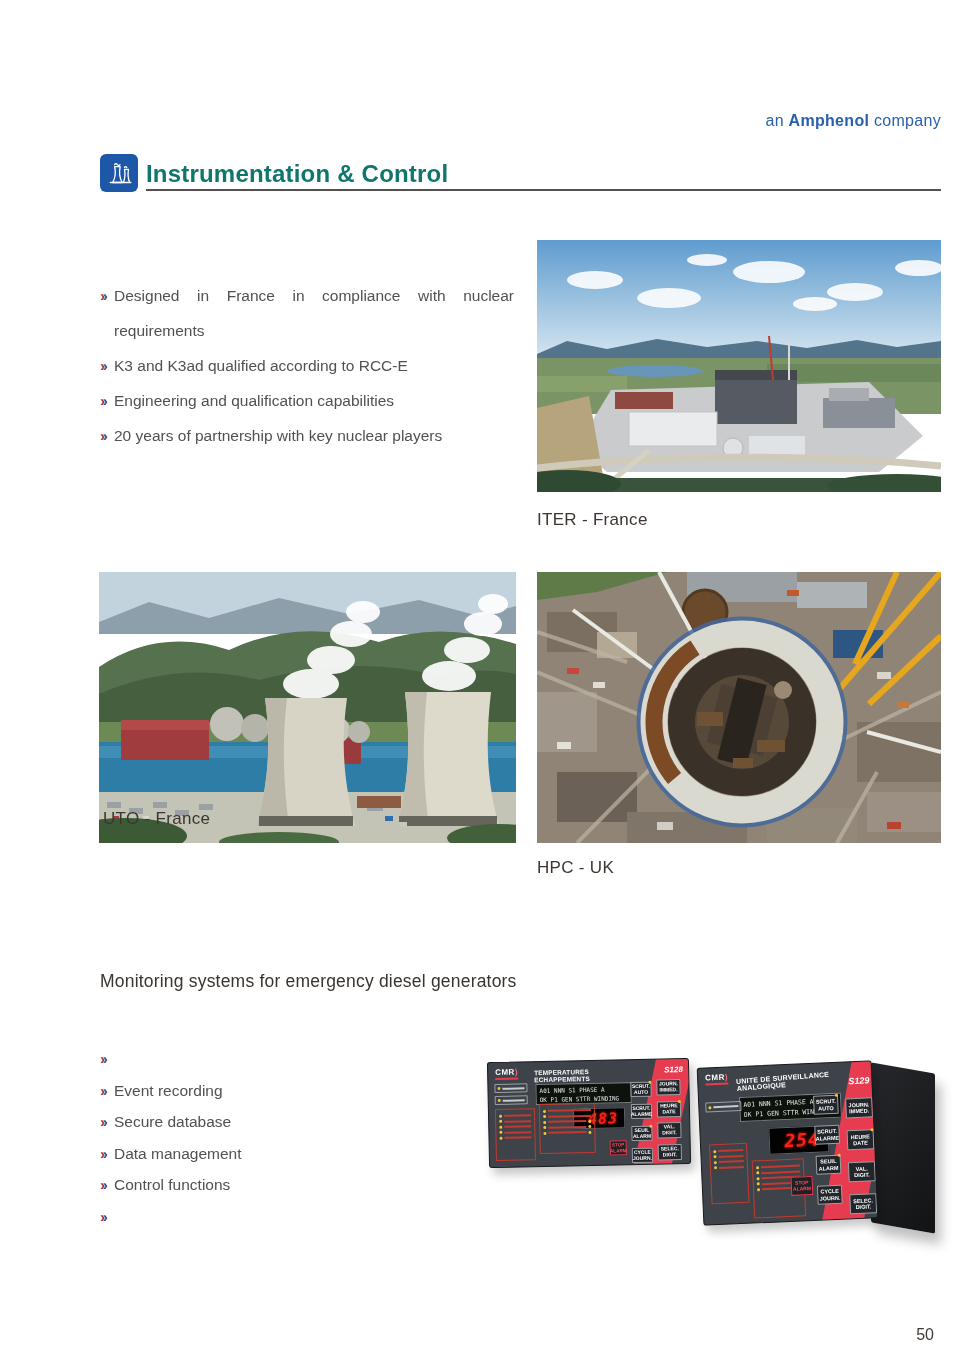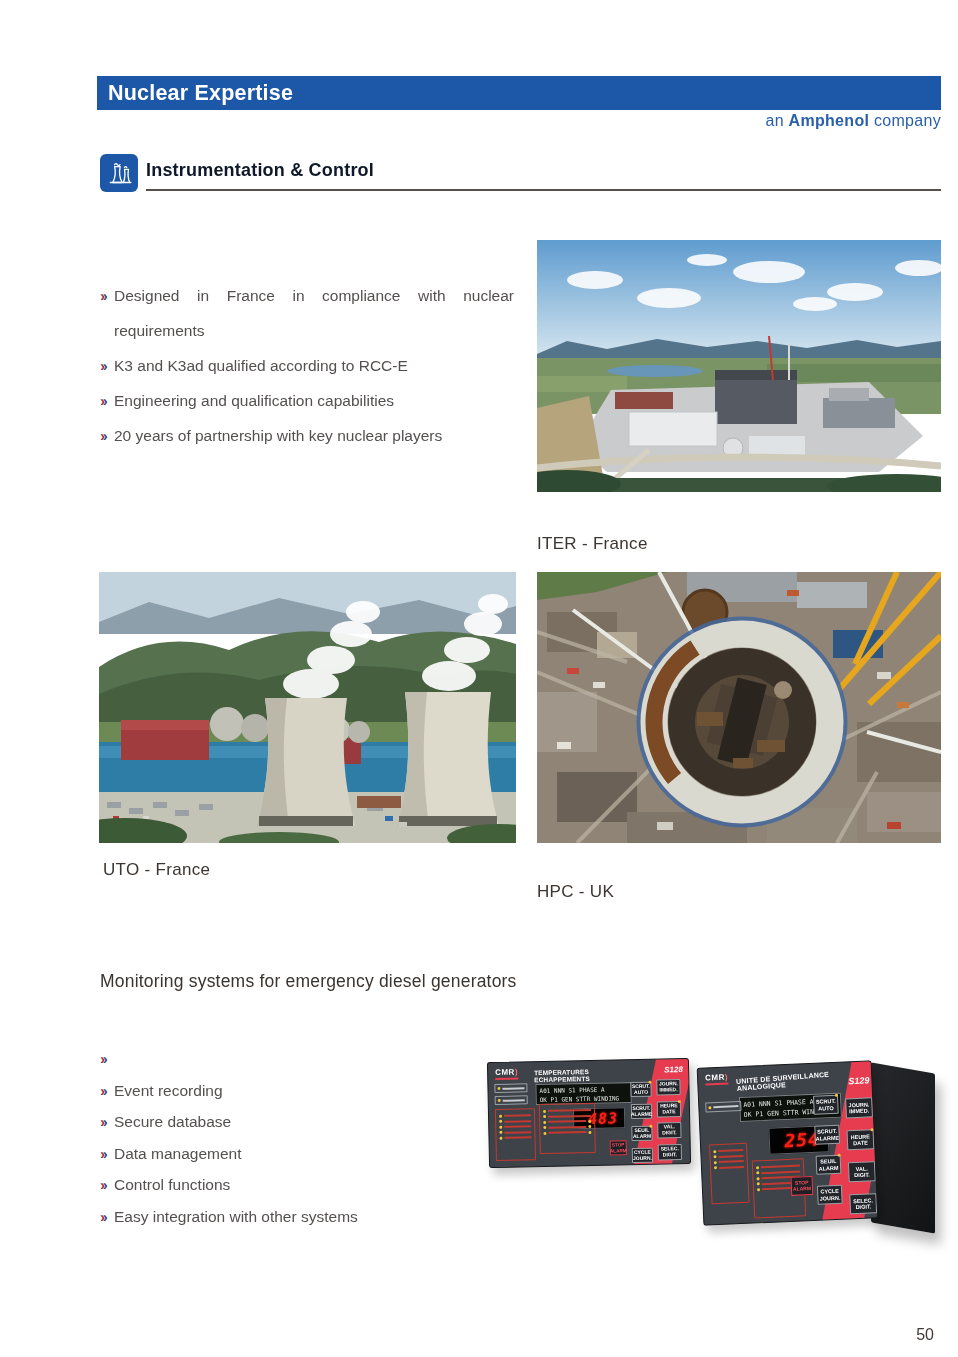--- a/index.html
+++ b/index.html
@@ -11,45 +11,45 @@
   .topbar { position:absolute; left:97px; top:76px; width:844px; height:34px;
             background:#1d57a8; color:#fff; display:flex; align-items:center; }
   .topbar span { font-size:21.5px; font-weight:bold; padding-left:11px; letter-spacing:.2px; }
   .brand { position:absolute; top:112px; left:97px; width:844px; text-align:right;
            font-size:16px; color:#2a5fa9; letter-spacing:.3px; }
   .brand b { font-weight:bold; }
 
   
   .sec-icon { position:absolute; left:100px; top:154px; width:38px; height:38px;
               background:#1d57a8; border-radius:6px; display:flex; align-items:center; justify-content:center; }
-  .sec-title { position:absolute; left:146px; top:160px; font-size:18px; font-weight:bold;
-               color:#0f172a; letter-spacing:.2px; }
+  .sec-title { position:absolute; left:146px; top:160px; font-size:24px; font-weight:bold;
+               color:#0f766e; letter-spacing:.2px; }
   .sec-rule { position:absolute; left:146px; top:189px; width:795px; height:2px; background:#55504d; }
 
   
   ul.blist { list-style:none; position:absolute; }
   ul.blist li { display:flex; align-items:flex-start; }
   .mk { flex:0 0 14px; font-weight:bold; font-style:normal; }
   .mk i { font-style:normal; font-weight:bold; }
   .mk .r { color:#b4312b; }
   .mk .b { color:#2a55a5; margin-left:-2.5px; }
   .blist-top { left:100px; top:278px; width:414px; font-size:15.5px; color:#54504f; line-height:35px; }
   .blist-top .txt { flex:1; }
   .blist-top li.justify .txt { text-align:justify; }
   .blist-bottom { left:100px; top:1043px; width:420px; font-size:15.5px; color:#54504f; line-height:31.5px; }
 
   
   .photo { position:absolute; overflow:hidden; }
   .photo svg { display:block; width:100%; height:100%; }
   .photo-iter { left:537px; top:240px; width:404px; height:252px; }
   .photo-uto  { left:99px;  top:572px; width:417px; height:271px; }
   .photo-hpc  { left:537px; top:572px; width:404px; height:271px; }
-  .caption { position:absolute; font-size:17px; color:#3c3531; letter-spacing:.3px;margin-top:24px; }
+  .caption { position:absolute; font-size:17px; color:#3c3531; letter-spacing:.3px; }
   .cap-iter { left:537px; top:510px; }
-  .cap-uto  { left:103px; top:836px; }
+  .cap-uto  { left:103px; top:809px; }
   .cap-hpc  { left:537px; top:858px; }
 
   .subhead { position:absolute; left:100px; top:971px; font-size:17.5px; color:#3a332e; letter-spacing:.2px; }
 
   
   .devices { position:absolute; left:485px; top:1048px; width:468px; height:195px; }
   .dev { position:absolute; background:#3e434a; border:1px solid #17191c; border-radius:3px;
          box-shadow:4px 7px 10px rgba(0,0,0,.22); overflow:hidden; }
   .dev1 { left:3px; top:12px; width:202px; height:106px; transform:rotate(-1.2deg); }
   .dev2 { left:215px; top:16px; width:175px; height:158px; transform:rotate(-2.5deg); z-index:2; }
@@ -110,23 +110,20 @@
   .dev1 .wb1 { left:6px; top:33px; width:33px; height:9px; }
   .dev2 .wb0 { left:6px; top:34px; width:36px; height:10px; }
 
   .pagenum { position:absolute; right:24px; top:1326px; font-size:16px; color:#403a36; }
 </style>
 </head>
 <body>
 
 <div class="page">
 
-  <div class="topbar">
-    <span>Nuclear Expertise</span>
-  </div>
   <div class="brand">
     <span>an</span>
     <b>Amphenol</b>
     <span>company</span>
   </div>
 
   <div class="sec-icon">
     <svg width="30" height="30" viewBox="0 0 38 38">
       <g stroke="#ffffff" stroke-width="1.7" fill="none" stroke-linecap="round" stroke-linejoin="round">
         <path d="M11,31 C14.5,25 15,18 13.5,11 L20.5,11 C19,18 19.5,25 23,31 Z"></path>
@@ -340,21 +337,20 @@
     <li>
       <span class="mk"><i class="r">›</i><i class="b">›</i></span>
       <span class="txt">Data management</span>
     </li>
     <li>
       <span class="mk"><i class="r">›</i><i class="b">›</i></span>
       <span class="txt">Control functions</span>
     </li>
     <li>
       <span class="mk"><i class="r">›</i><i class="b">›</i></span>
-      <span class="txt">Easy integration with other systems</span>
     </li>
   </ul>
 
   <div class="devices">
     <div class="dev2side"></div>
 
     <div class="dev dev1">
       <div class="stripe"></div>
       <div class="cmr"><span>CMR</span><em>)</em></div>
       <div class="devtitle">TEMPERATURES ECHAPPEMENTS</div>

